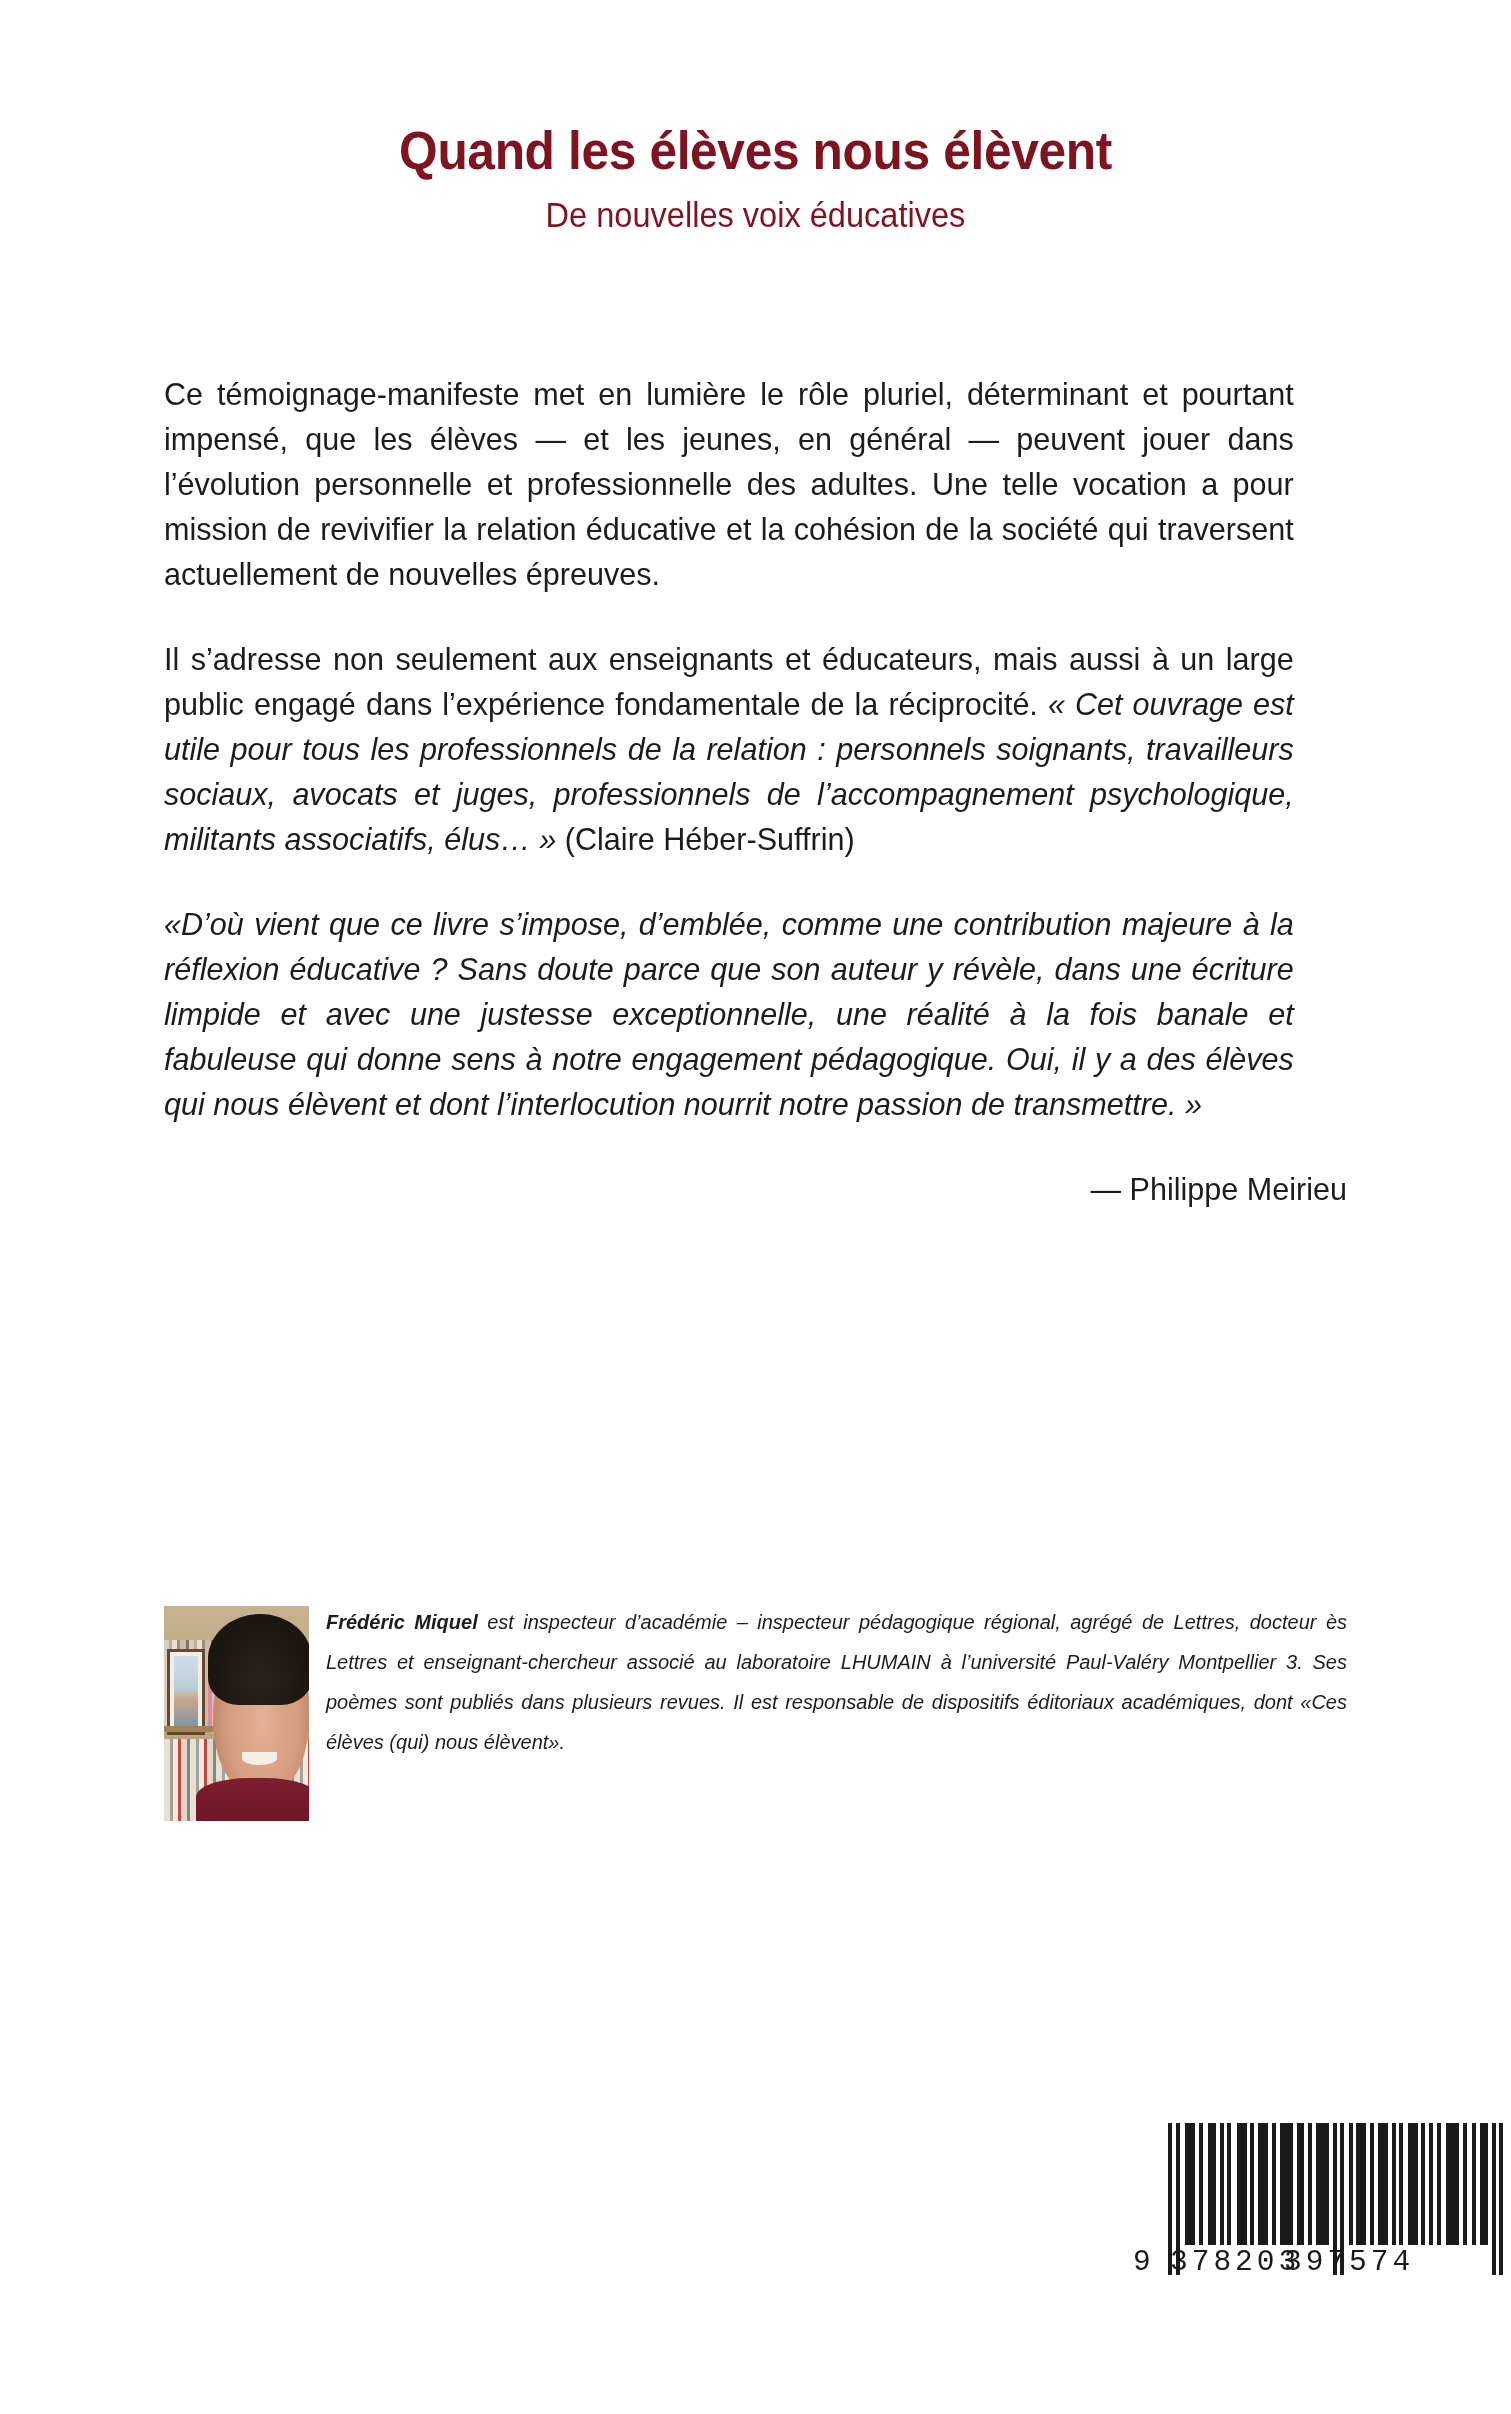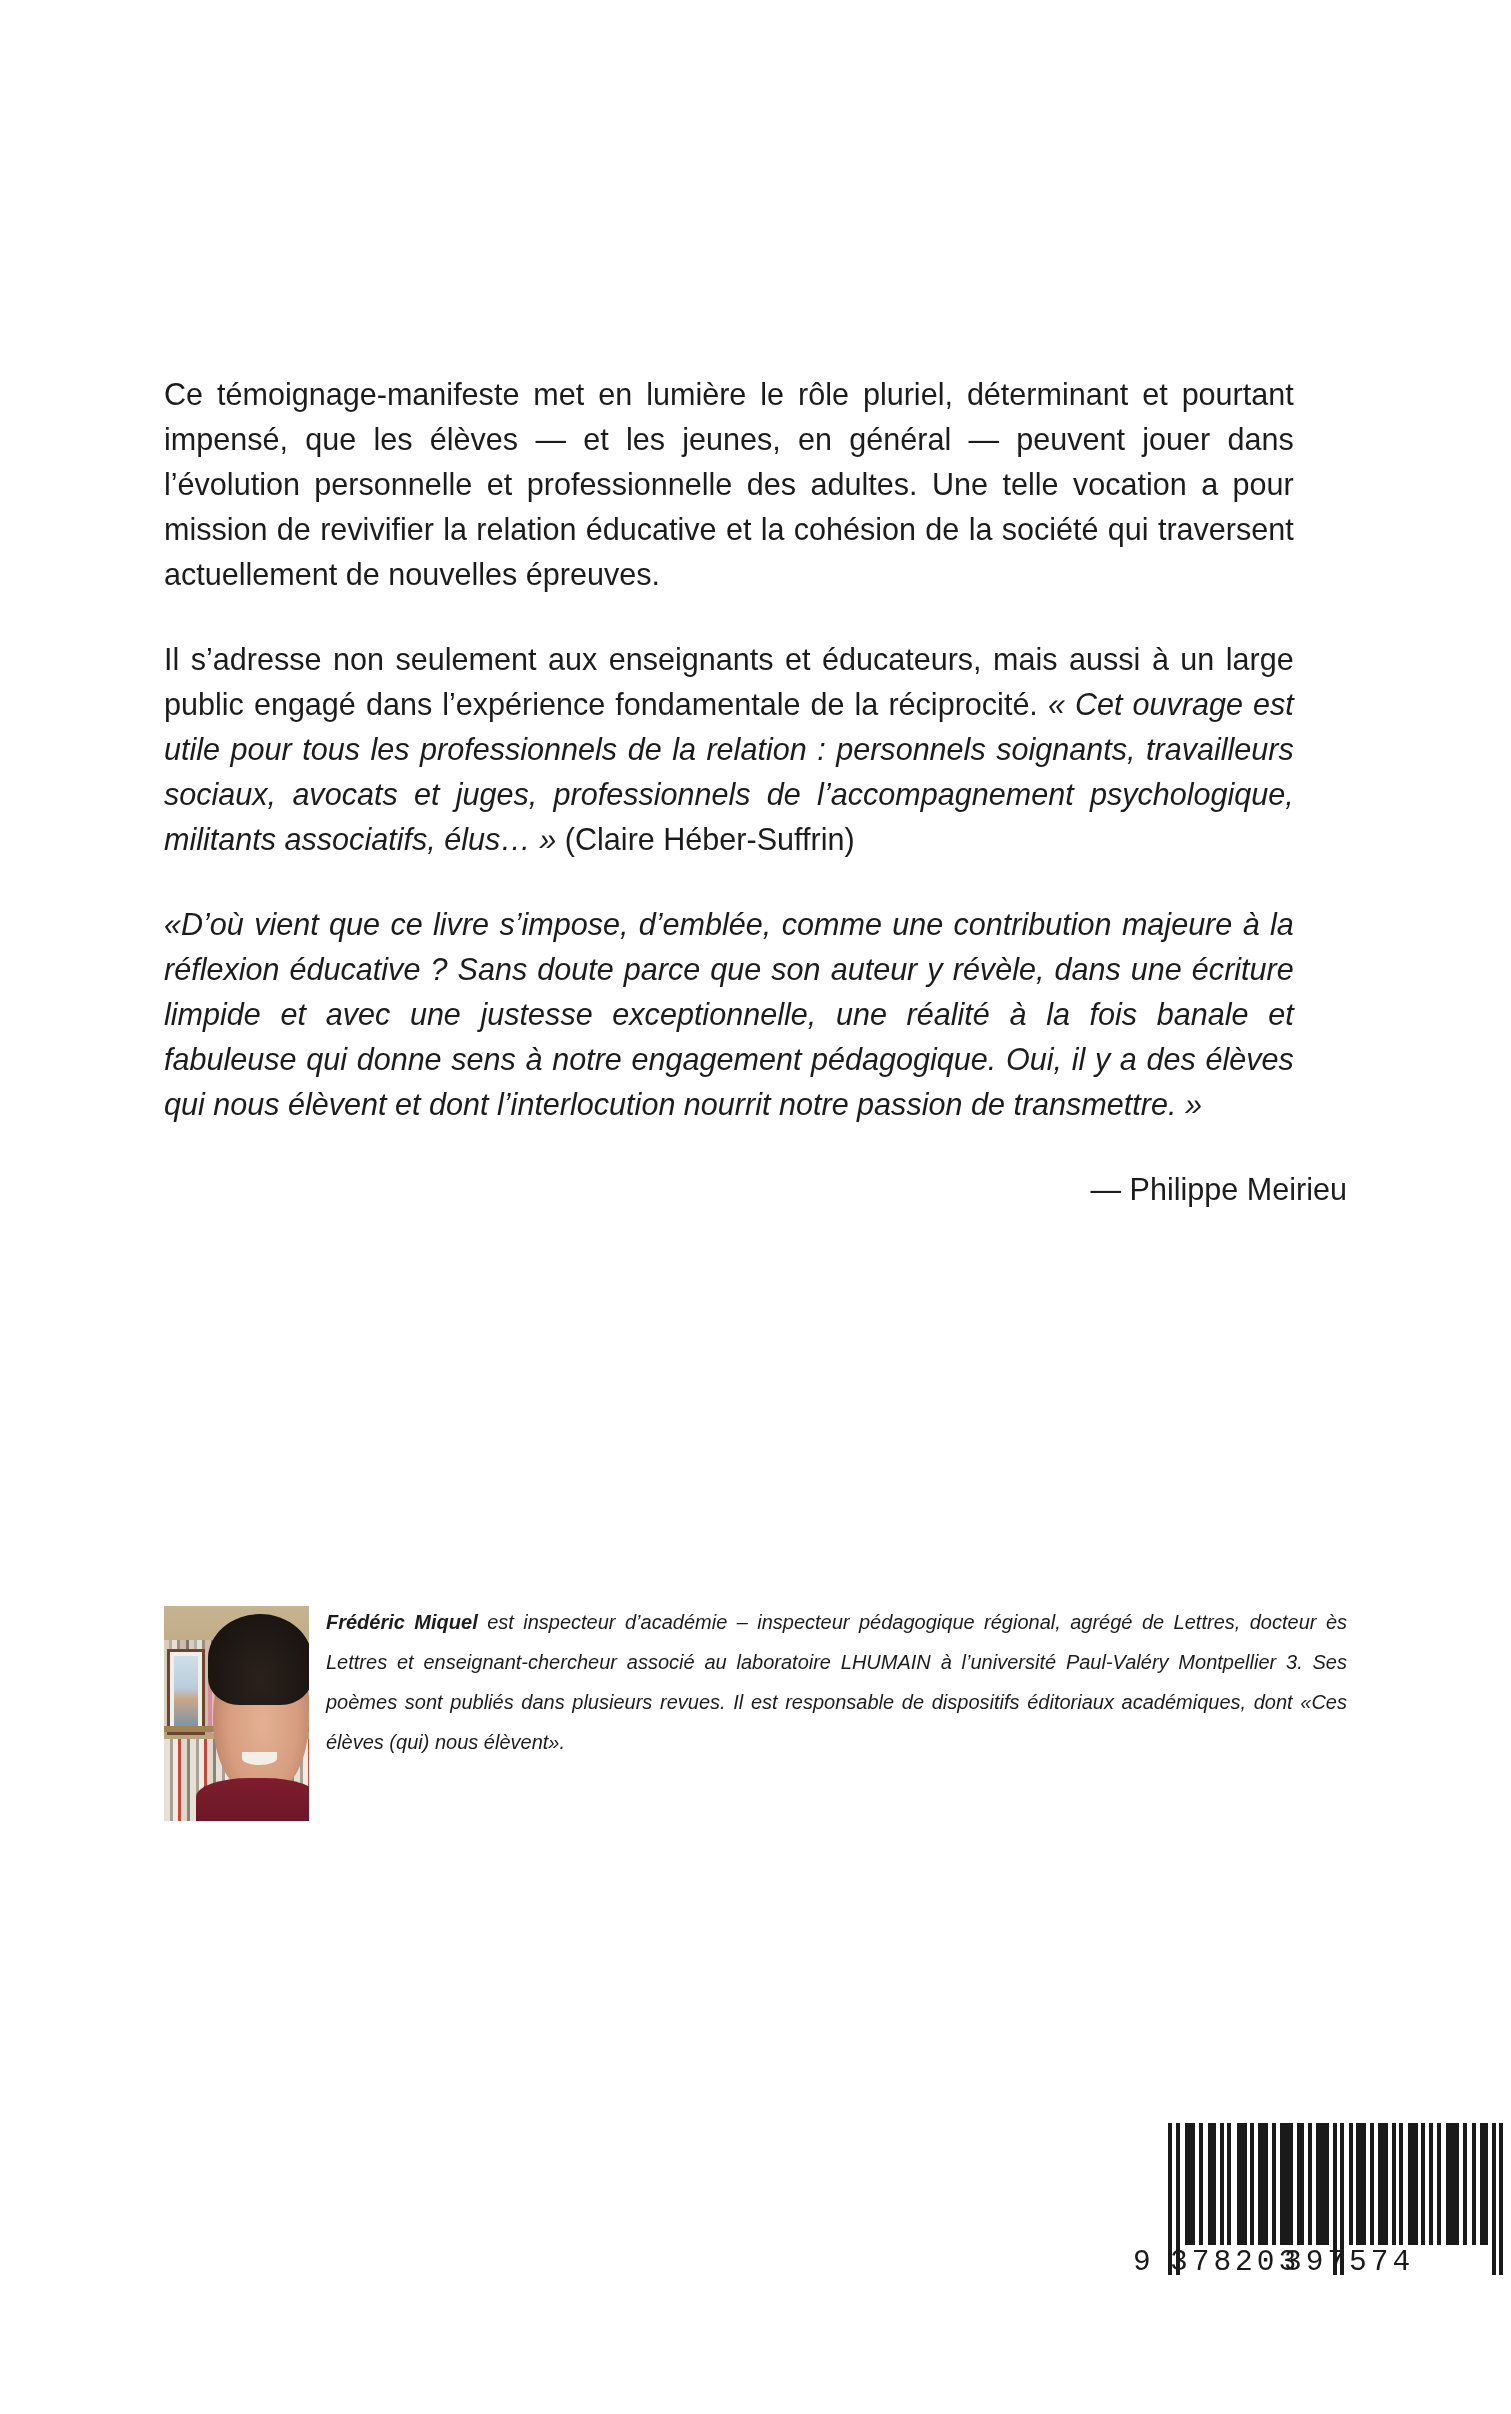--- a/index.html
+++ b/index.html
@@ -319,20 +319,24 @@
     left: 152px;
     top: 0;
     letter-spacing: 4px;
   }
 </style>
 </head>
 <body>
 
 <div id="page">
 
+  <div class="title-block">
+    <h1 class="book-title">Quand les élèves nous élèvent</h1>
+    <h2 class="book-subtitle">De nouvelles voix éducatives</h2>
+  </div>
 
   <div class="body-col">
 
     <p class="blurb">Ce témoignage-manifeste met en lumière le rôle pluriel, déterminant et pourtant impensé, que les élèves — et les jeunes, en général — peuvent jouer dans l’évolution personnelle et professionnelle des adultes. Une telle vocation a pour mission de revivifier la relation éducative et la cohésion de la société qui traversent actuellement de nouvelles épreuves.</p>
 
     <p class="blurb"><span>Il s’adresse non seulement aux enseignants et éducateurs, mais aussi à un large public engagé dans l’expérience fondamentale de la réciprocité. </span><span class="q-italic">« Cet ouvrage est utile pour tous les professionnels de la relation : personnels soignants, travailleurs sociaux, avocats et juges, professionnels de l’accompagnement psychologique, militants associatifs, élus… »</span><span> (Claire Héber-Suffrin)</span></p>
 
     <p class="blurb quote">«D’où vient que ce livre s’impose, d’emblée, comme une contribution majeure à la réflexion éducative ? Sans doute parce que son auteur y révèle, dans une écriture limpide et avec une justesse exceptionnelle, une réalité à la fois banale et fabuleuse qui donne sens à notre engagement pédagogique. Oui, il y a des élèves qui nous élèvent et dont l’interlocution nourrit notre passion de transmettre. »</p>
 
     <p class="attribution">— Philippe Meirieu</p>

